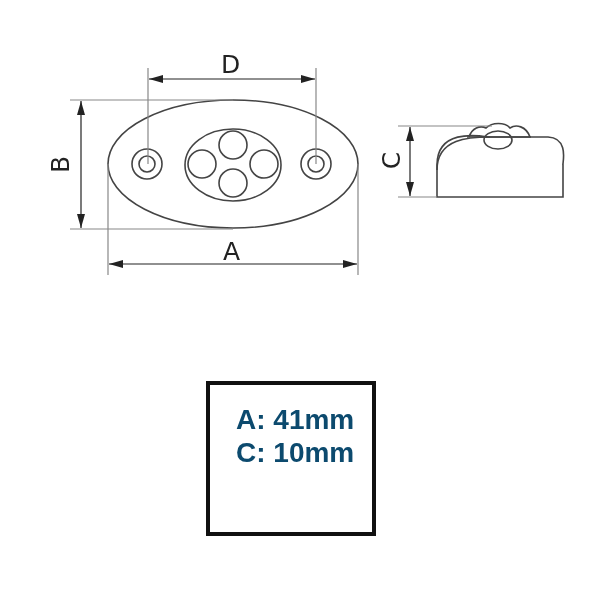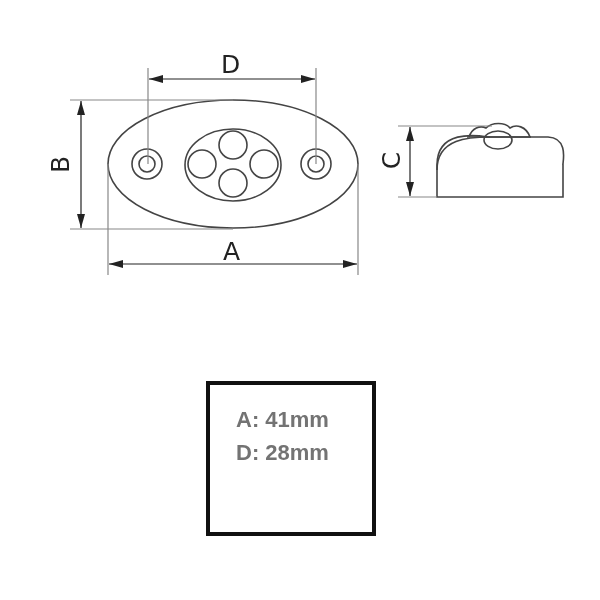--- a/index.html
+++ b/index.html
@@ -1,21 +1,21 @@
 <!DOCTYPE html>
 <html><head>
 <meta charset="utf-8">
 <style>
   html,body{margin:0;padding:0;background:#fff;}
   body{width:600px;height:600px;position:relative;overflow:hidden;font-family:"Liberation Sans",sans-serif;}
   svg{position:absolute;left:0;top:0;}
   .dim-label{position:absolute;font-family:"DejaVu Sans",sans-serif;font-size:25px;color:#222;line-height:1;}
   .spec-box{position:absolute;left:206px;top:381px;width:170px;height:155px;border:4px solid #111;box-sizing:border-box;background:#fff;}
   .spec-list{position:absolute;left:26px;top:18px;margin:0;padding:0;list-style:none;}
-  .spec-list li{font-family:"Liberation Sans",sans-serif;font-weight:bold;font-size:22px;color:#737373;line-height:33px;white-space:nowrap;}
+  .spec-list li{font-family:"Liberation Sans",sans-serif;font-weight:bold;font-size:28px;color:#0c4a6e;line-height:33px;white-space:nowrap;}
 </style>
 </head>
 <body>
 
 <svg width="600" height="600" viewBox="0 0 600 600">
   <defs>
     <marker id="arr" markerWidth="14" markerHeight="8" refX="14" refY="4" orient="auto" markerUnits="userSpaceOnUse">
       <path d="M0,0 L14,4 L0,8 Z" fill="#222"></path>
     </marker>
   </defs>
@@ -69,15 +69,15 @@
 </svg>
 
 <span class="dim-label" style="left:221px;top:52px;">D</span>
 <span class="dim-label" style="left:52px;top:152px;transform:rotate(-90deg);">B</span>
 <span class="dim-label" style="left:223px;top:239px;">A</span>
 <span class="dim-label" style="left:383px;top:148px;transform:rotate(-90deg);">C</span>
 
 <div class="spec-box">
   <ul class="spec-list">
     <li>A: 41mm</li>
-    <li>D: 28mm</li>
+    <li>C: 10mm</li>
   </ul>
 </div>
 
 </body></html>

